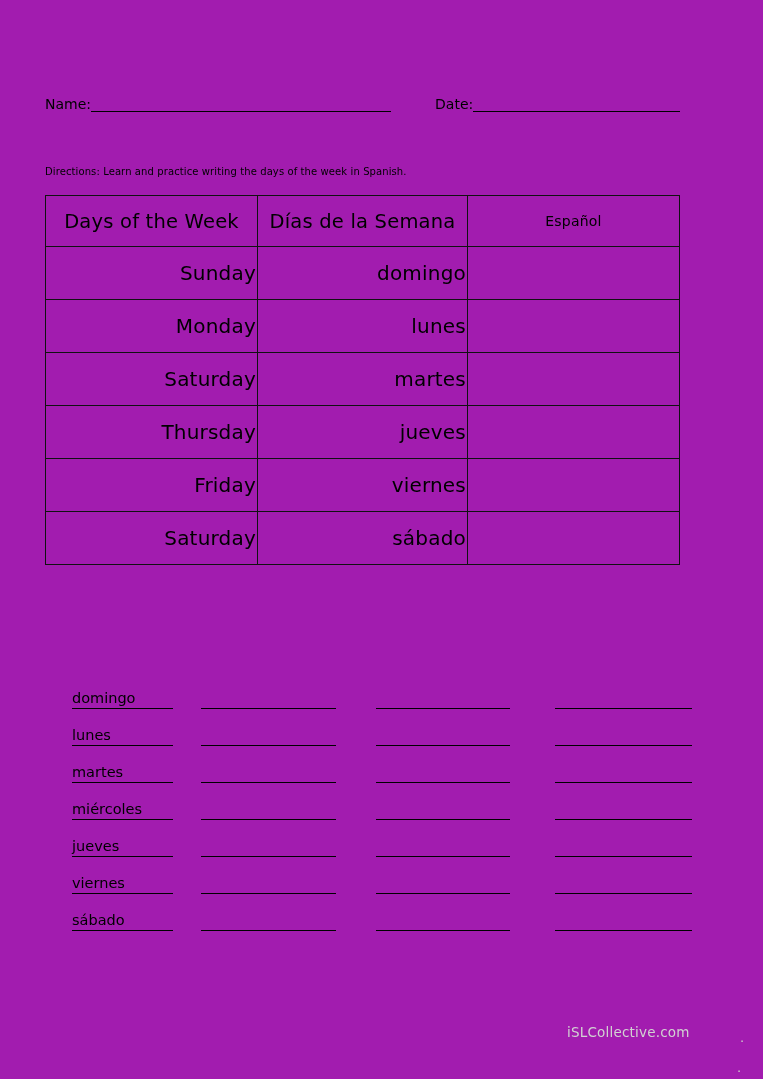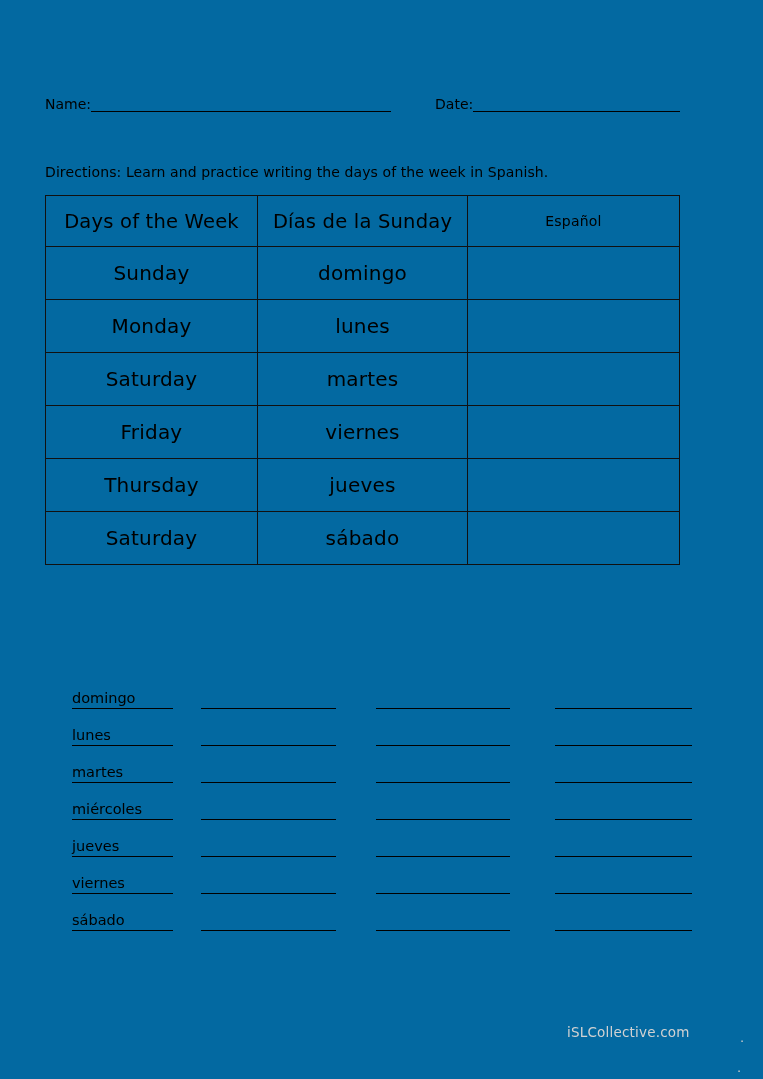--- a/index.html
+++ b/index.html
@@ -14,21 +14,21 @@
     font-family: "DejaVu Sans", sans-serif;
     color: #000000;
     overflow: hidden;
   }
 
   .page {
     position: absolute;
     left: 0; top: 0;
     width: 763px;
     height: 1079px;
-    background: #0369a1;
+    background: #a21caf;
   }
 
   
   .header-row {
     position: absolute;
     left: 45px;
     top: 88px;
     width: 645px;
     height: 24px;
     display: flex;
@@ -44,21 +44,21 @@
     height: 14px;
   }
   .name-rule { width: 300px; margin-right: 44px; }
   .date-rule { width: 207px; }
 
   
   .directions-1 {
     position: absolute;
     left: 45px;
     top: 163px;
-    font-size: 14px;
+    font-size: 10px;
     line-height: 18px;
     letter-spacing: 0.1px;
   }
 
   
   .tbl {
     position: absolute;
     left: 45px;
     top: 195px;
     width: 625px;
@@ -82,20 +82,21 @@
     font-weight: 400;
     letter-spacing: 0.2px;
   }
   .tbl thead td.col-c {
     font-size: 14px;
   }
   .tbl tbody td {
     height: 50px;
     font-size: 20px;
     letter-spacing: 0.2px;
+    text-align: right;
   }
   .tbl tbody td.col-c { border-right: 1.4px solid #111; }
 
   
   .directions-2 {
     position: absolute;
     left: 88px;
     top: 639px;
     font-size: 14.5px;
     line-height: 20px;
@@ -166,48 +167,48 @@
     <span class="field-label">Date:</span>
     <span class="field-rule date-rule"></span>
   </div>
 
   <div class="directions-1">Directions: Learn and practice writing the days of the week in Spanish.</div>
 
   <table class="tbl">
     <thead>
       <tr>
         <td class="col-a">Days of the Week</td>
-        <td class="col-b">Días de la Sunday</td>
+        <td class="col-b">Días de la Semana</td>
         <td class="col-c">Español</td>
       </tr>
     </thead>
     <tbody>
       <tr>
         <td class="col-a">Sunday</td>
         <td class="col-b">domingo</td>
         <td class="col-c"></td>
       </tr>
       <tr>
         <td class="col-a">Monday</td>
         <td class="col-b">lunes</td>
         <td class="col-c"></td>
       </tr>
       <tr>
         <td class="col-a">Saturday</td>
         <td class="col-b">martes</td>
         <td class="col-c"></td>
       </tr>
       <tr>
+        <td class="col-a">Thursday</td>
+        <td class="col-b">jueves</td>
+        <td class="col-c"></td>
+      </tr>
+      <tr>
         <td class="col-a">Friday</td>
         <td class="col-b">viernes</td>
-        <td class="col-c"></td>
-      </tr>
-      <tr>
-        <td class="col-a">Thursday</td>
-        <td class="col-b">jueves</td>
         <td class="col-c"></td>
       </tr>
       <tr>
         <td class="col-a">Saturday</td>
         <td class="col-b">sábado</td>
         <td class="col-c"></td>
       </tr>
     </tbody>
   </table>
 

